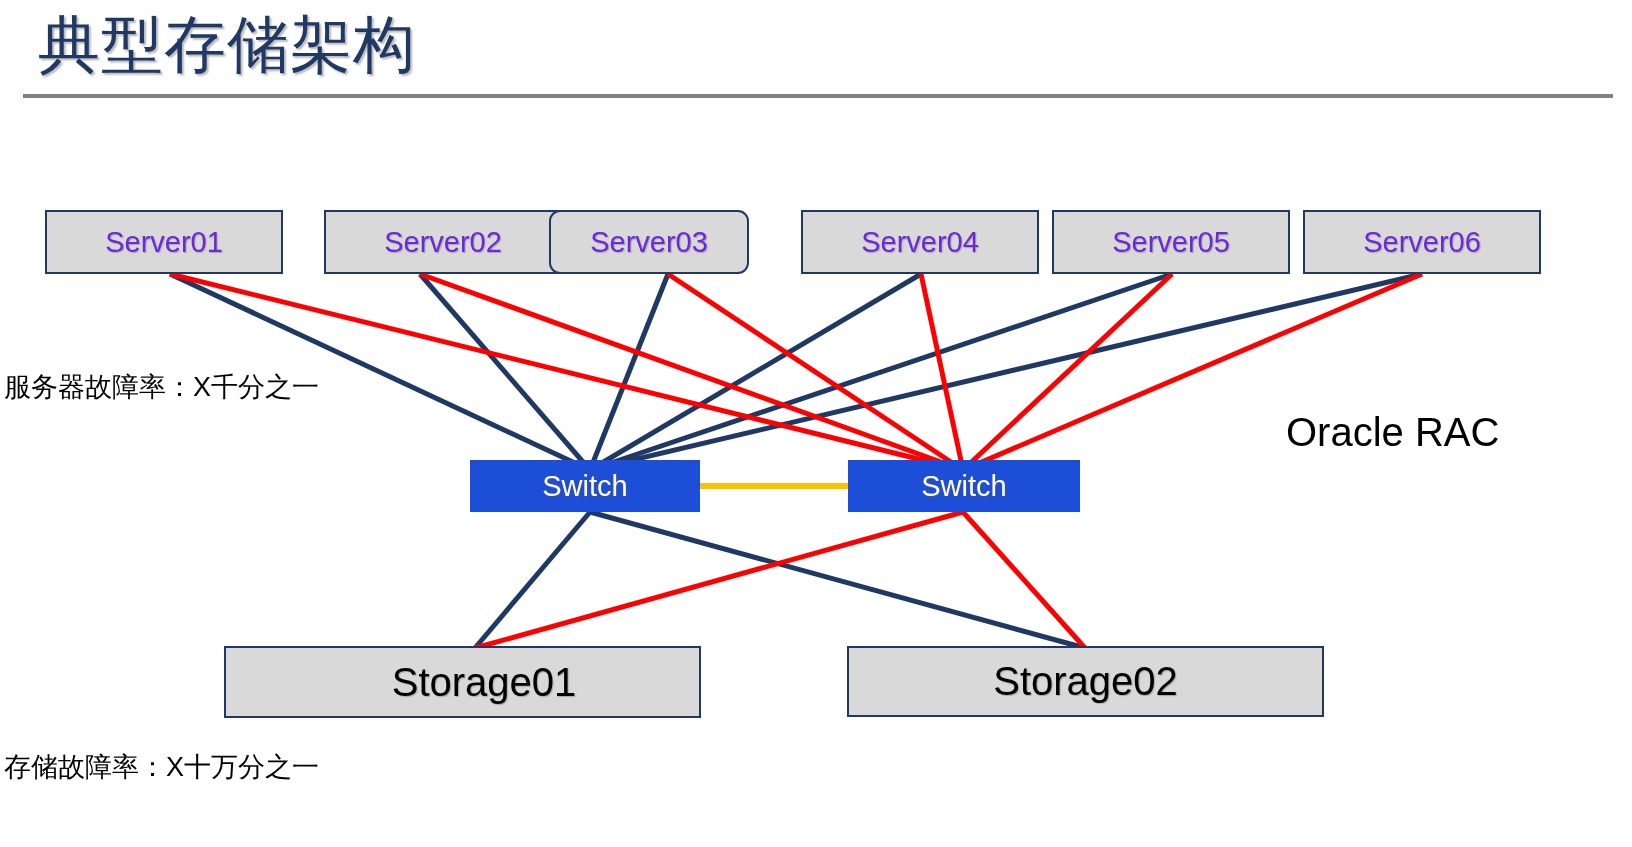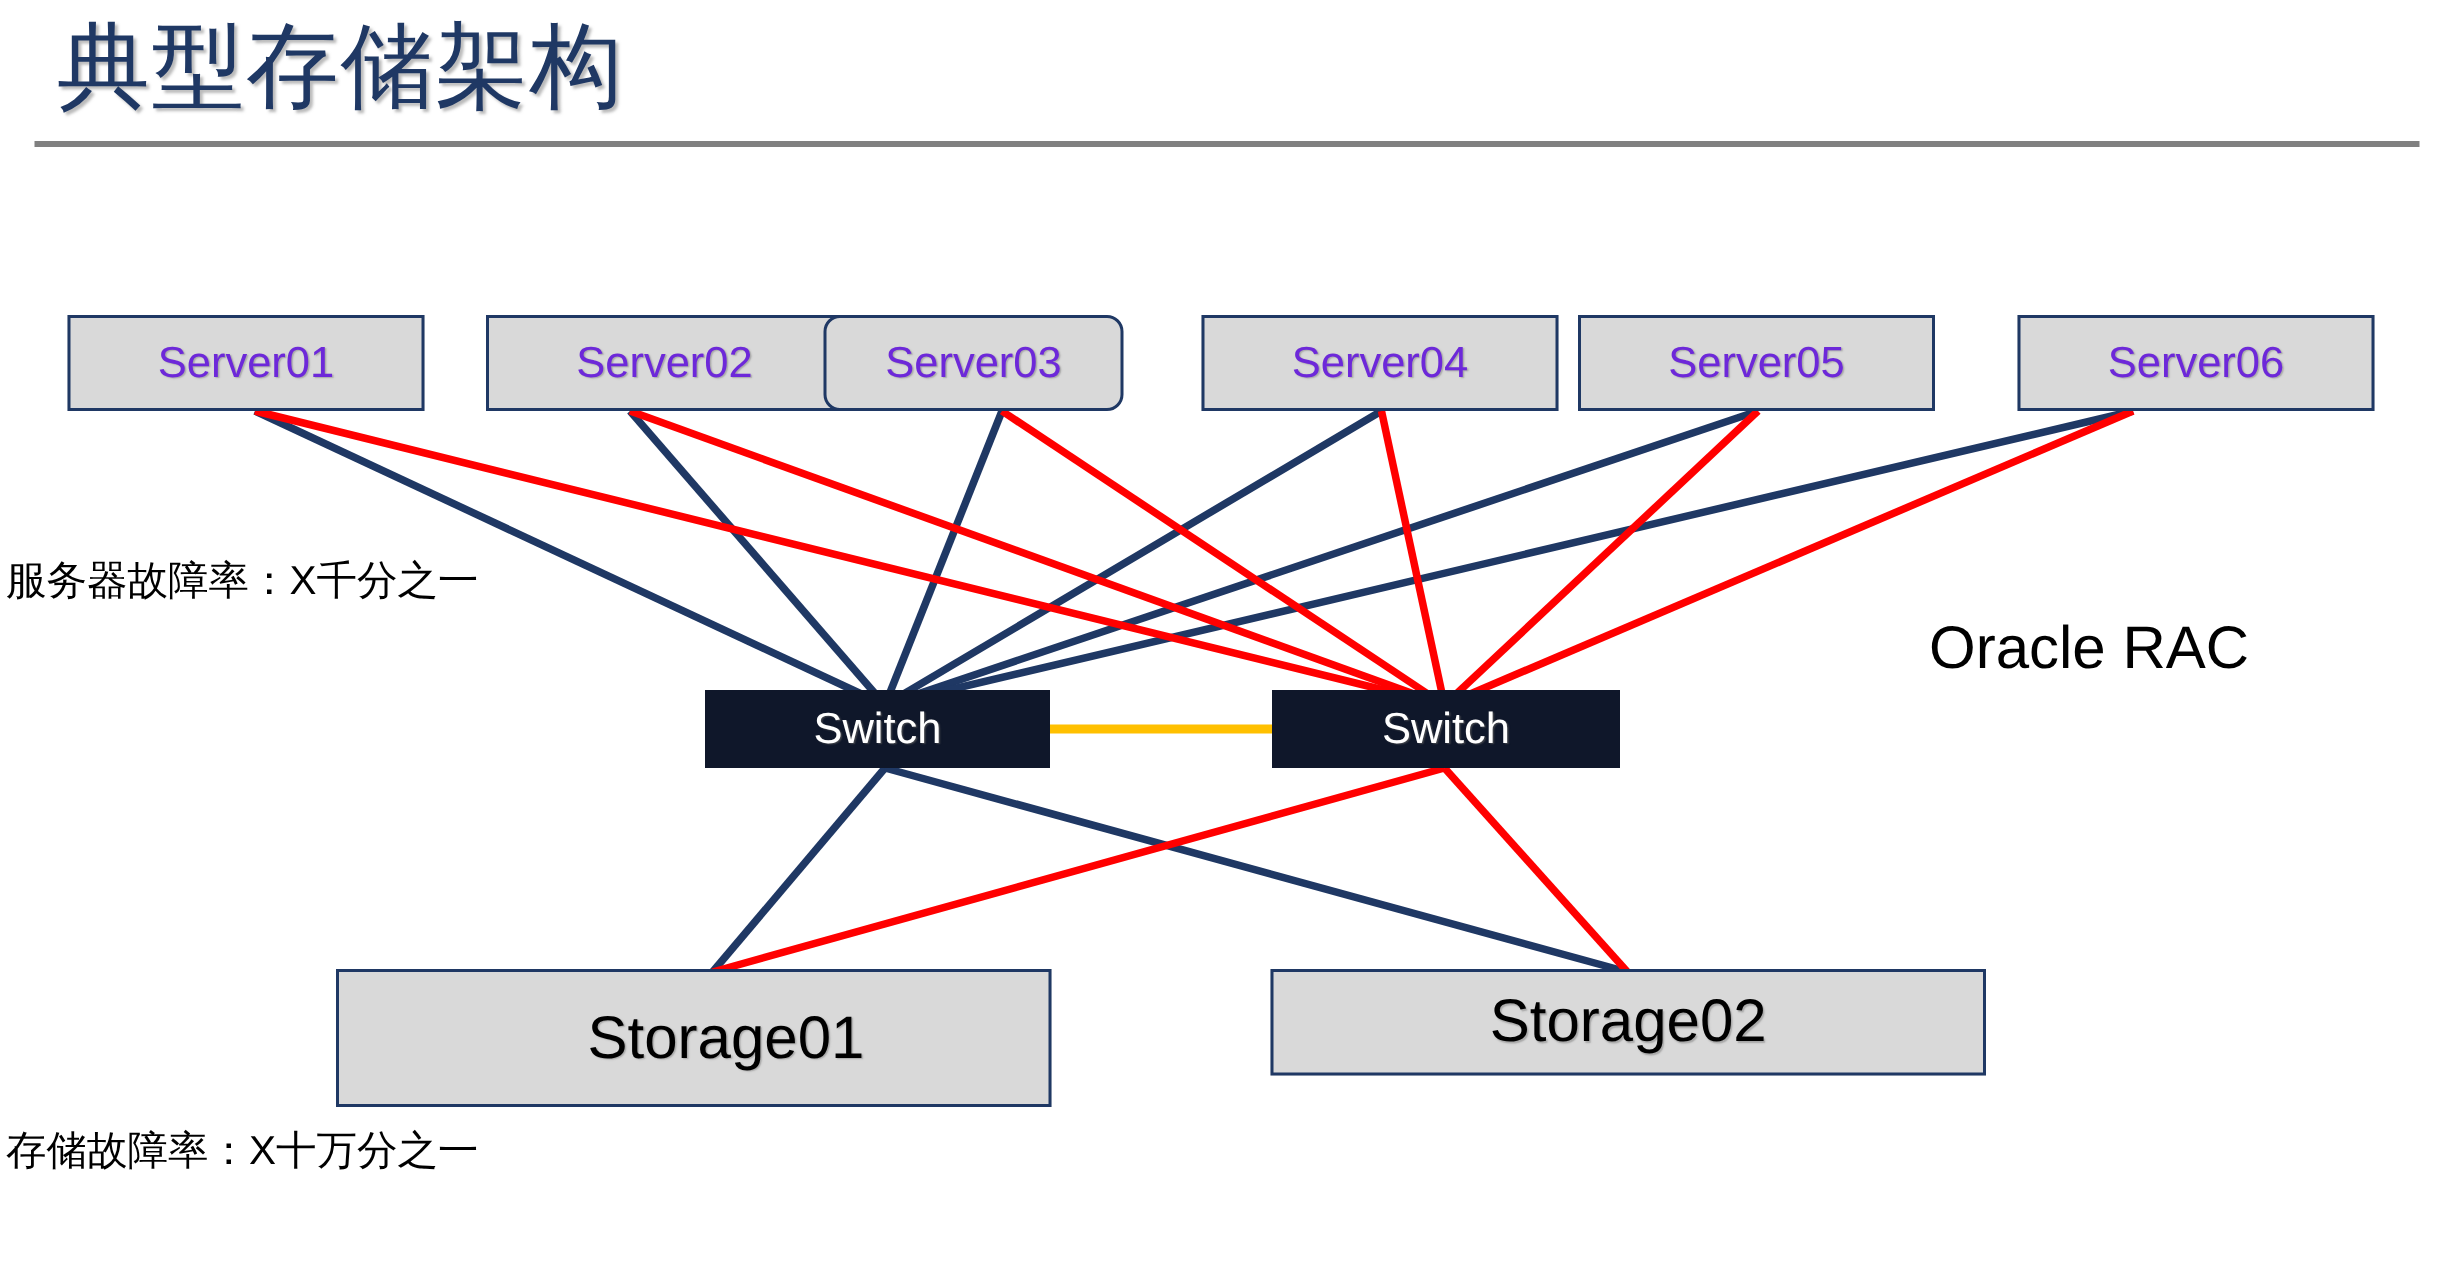--- a/index.html
+++ b/index.html
@@ -67,21 +67,21 @@
     text-shadow: 1px 1px 1px rgba(120,120,120,0.5);
   }
   .storage-box {
     background: #d9d9d9;
     border: 2px solid #1F3864;
     font-size: 40px;
     color: #000000;
     text-shadow: 1px 1px 1px rgba(120,120,120,0.5);
   }
   .switch-box {
-    background: #0f172a;
+    background: #1d4ed8;
     border: none;
     font-size: 29px;
     color: #ffffff;
     text-shadow: 1px 1px 1px rgba(90,90,90,0.65);
   }
 
   
   .anno {
     position: absolute;
     color: #000000;
@@ -153,32 +153,32 @@
   </div>
   <div class="node server-box" style="left:549px; top:210px; width:200px; height:64px;border-radius:11px;">
     <span>Server03</span>
   </div>
   <div class="node server-box" style="left:801px; top:210px; width:238px; height:64px;">
     <span>Server04</span>
   </div>
   <div class="node server-box" style="left:1052px; top:210px; width:238px; height:64px;">
     <span>Server05</span>
   </div>
-  <div class="node server-box" style="left:1303px; top:210px; width:238px; height:64px;margin-left:42px;">
+  <div class="node server-box" style="left:1303px; top:210px; width:238px; height:64px;">
     <span>Server06</span>
   </div>
 
   <div class="node switch-box" style="left:470px; top:460px; width:230px; height:52px;">
     <span>Switch</span>
   </div>
   <div class="node switch-box" style="left:848px; top:460px; width:232px; height:52px;">
     <span>Switch</span>
   </div>
 
-  <div class="node storage-box" style="left:224px; top:646px; width:477px; height:92px;padding-left:43px;">
+  <div class="node storage-box" style="left:224px; top:646px; width:477px; height:72px;padding-left:43px;">
     <span>Storage01</span>
   </div>
   <div class="node storage-box" style="left:847px; top:646px; width:477px; height:71px;">
     <span>Storage02</span>
   </div>
 
   <div class="anno" id="anno-server-rate">服务器故障率：X千分之一</div>
 
   <div class="anno" id="anno-storage-rate">存储故障率：X十万分之一</div>
 

